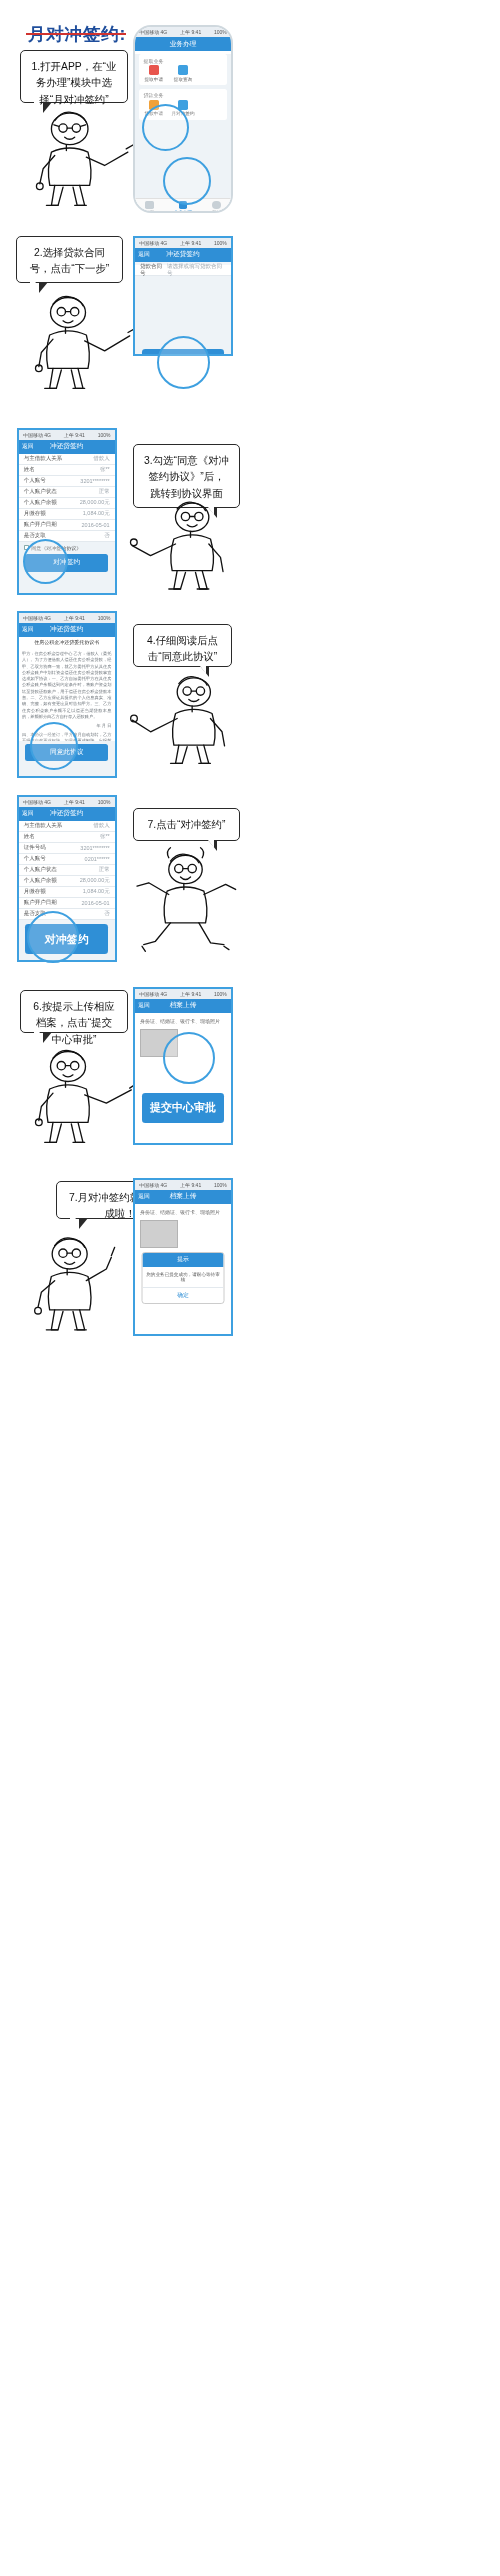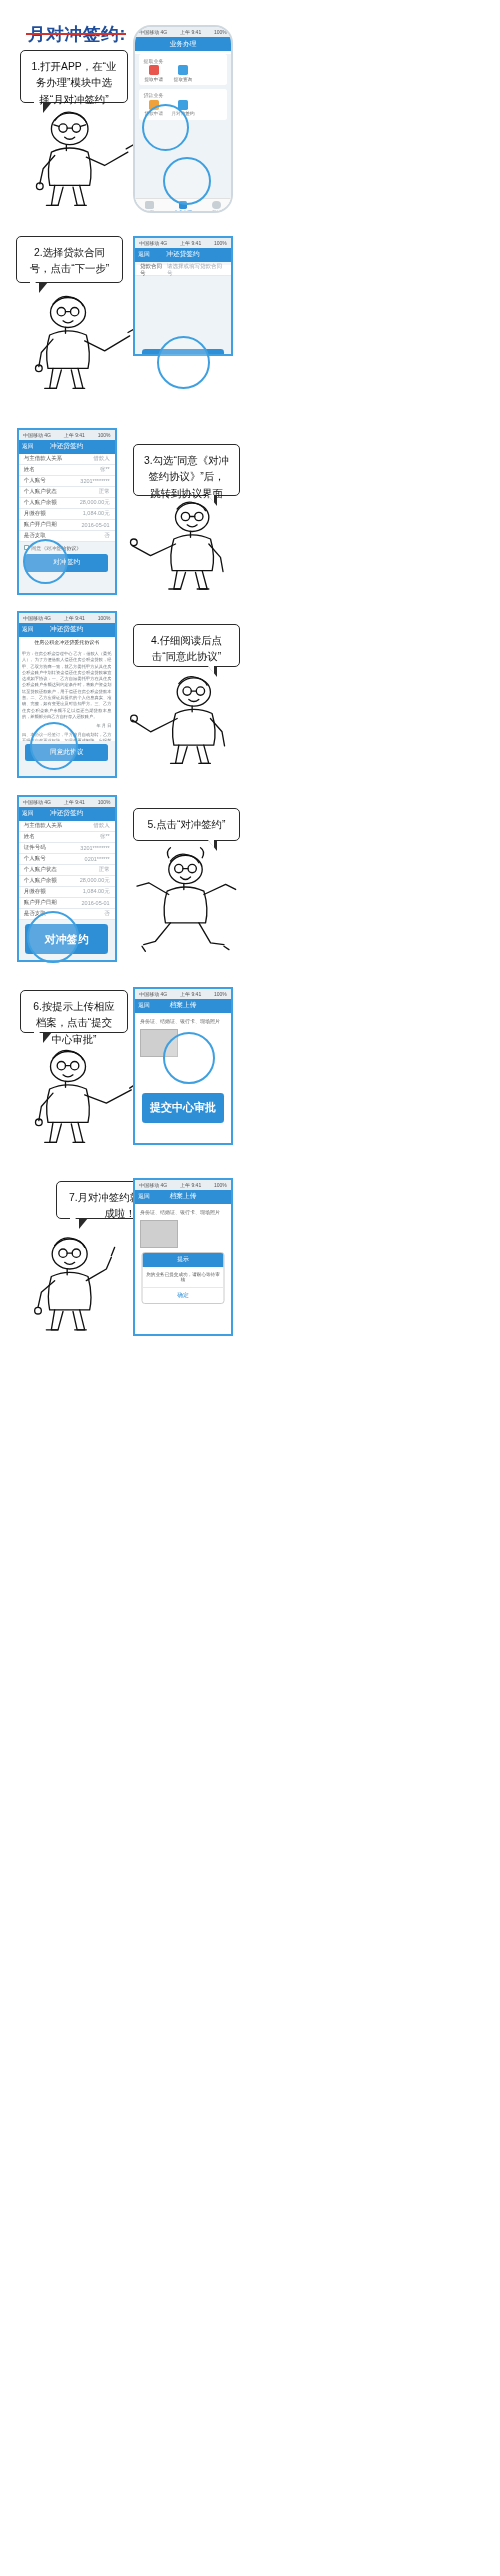--- a/index.html
+++ b/index.html
@@ -366,21 +366,21 @@
           <span class="chk-box"></span>
           <span>同意《对冲签约协议》</span>
         </div>
         <div style="padding:0 6.7px;">
           <div class="btn-blue">对冲签约</div>
         </div>
       </div>
     </div>
     <div class="hl-circle" style="left:23px; top:118px; width:45px; height:45px;"></div>
 
-    <div class="bubble" style="left:133px; top:23px; width:107px; height:52px;">
+    <div class="bubble" style="left:133px; top:23px; width:107px; height:64px;">
       <span>3.勾选“同意《对冲签约协议》”后，跳转到协议界面</span>
       <span class="tail tail-dr"></span>
     </div>
 
     <div class="man" style="left:127px; top:73px;">
       <svg width="117" height="100" viewBox="0 0 140 120">
         <g fill="none" stroke="#111" stroke-width="1.6" stroke-linecap="round" stroke-linejoin="round">
           <ellipse cx="78" cy="28" rx="20" ry="17"></ellipse>
           <path d="M60 18 q8 -10 18 -8 q12 2 16 10"></path>
           <circle cx="70" cy="27" r="5"></circle>
@@ -419,21 +419,21 @@
           <div style="text-align:right;margin:2.5px 0;">年   月   日</div>
           <div>四、本协议一经签订，甲方按月自动划转，乙方不得擅自变更或解除。如需变更或解除，应提前三十日向甲方提出书面申请。五、本协议自双方签字（盖章）之日起生效，至贷款本息清偿完毕之日终止。六、本协议未尽事宜，按照国家及本市住房公积金管理有关规定执行。</div>
         </div>
         <div style="padding:3.3px 6.7px;">
           <div class="btn-blue">同意此协议</div>
         </div>
       </div>
     </div>
     <div class="hl-circle" style="left:30px; top:118px; width:48px; height:48px;"></div>
 
-    <div class="bubble" style="left:133px; top:20px; width:107px; height:43px;">
+    <div class="bubble" style="left:133px; top:20px; width:99px; height:43px;">
       <span>4.仔细阅读后点击“同意此协议”</span>
       <span class="tail tail-dr"></span>
     </div>
 
     <div class="man" style="left:127px; top:63px;">
       <svg width="117" height="103" viewBox="0 0 140 124">
         <g fill="none" stroke="#111" stroke-width="1.6" stroke-linecap="round" stroke-linejoin="round">
           <ellipse cx="80" cy="30" rx="20" ry="17"></ellipse>
           <path d="M62 20 q8 -10 18 -8 q12 2 16 10"></path>
           <circle cx="72" cy="29" r="5"></circle>
@@ -503,21 +503,21 @@
             <span class="v">否</span>
           </div>
         <div style="position:absolute;left:6.7px;right:6.7px;bottom:6.7px;">
           <div class="btn-big">对冲签约</div>
         </div>
       </div>
     </div>
     <div class="hl-circle" style="left:27px; top:123px; width:52px; height:52px;"></div>
 
     <div class="bubble" style="left:133px; top:20px; width:107px; height:33px;">
-      <span>5.点击“对冲签约”</span>
+      <span>7.点击“对冲签约”</span>
       <span class="tail tail-dr"></span>
     </div>
 
     <div class="man" style="left:127px; top:53px;">
       <svg width="117" height="117" viewBox="0 0 140 140">
         <g fill="none" stroke="#111" stroke-width="1.6" stroke-linecap="round" stroke-linejoin="round">
           <ellipse cx="70" cy="34" rx="20" ry="17"></ellipse>
           <path d="M52 24 q8 -10 18 -8 q12 2 16 10"></path>
           <path d="M50 20 q-4 -8 2 -12"></path>
             <path d="M90 20 q4 -8 -2 -12"></path>

